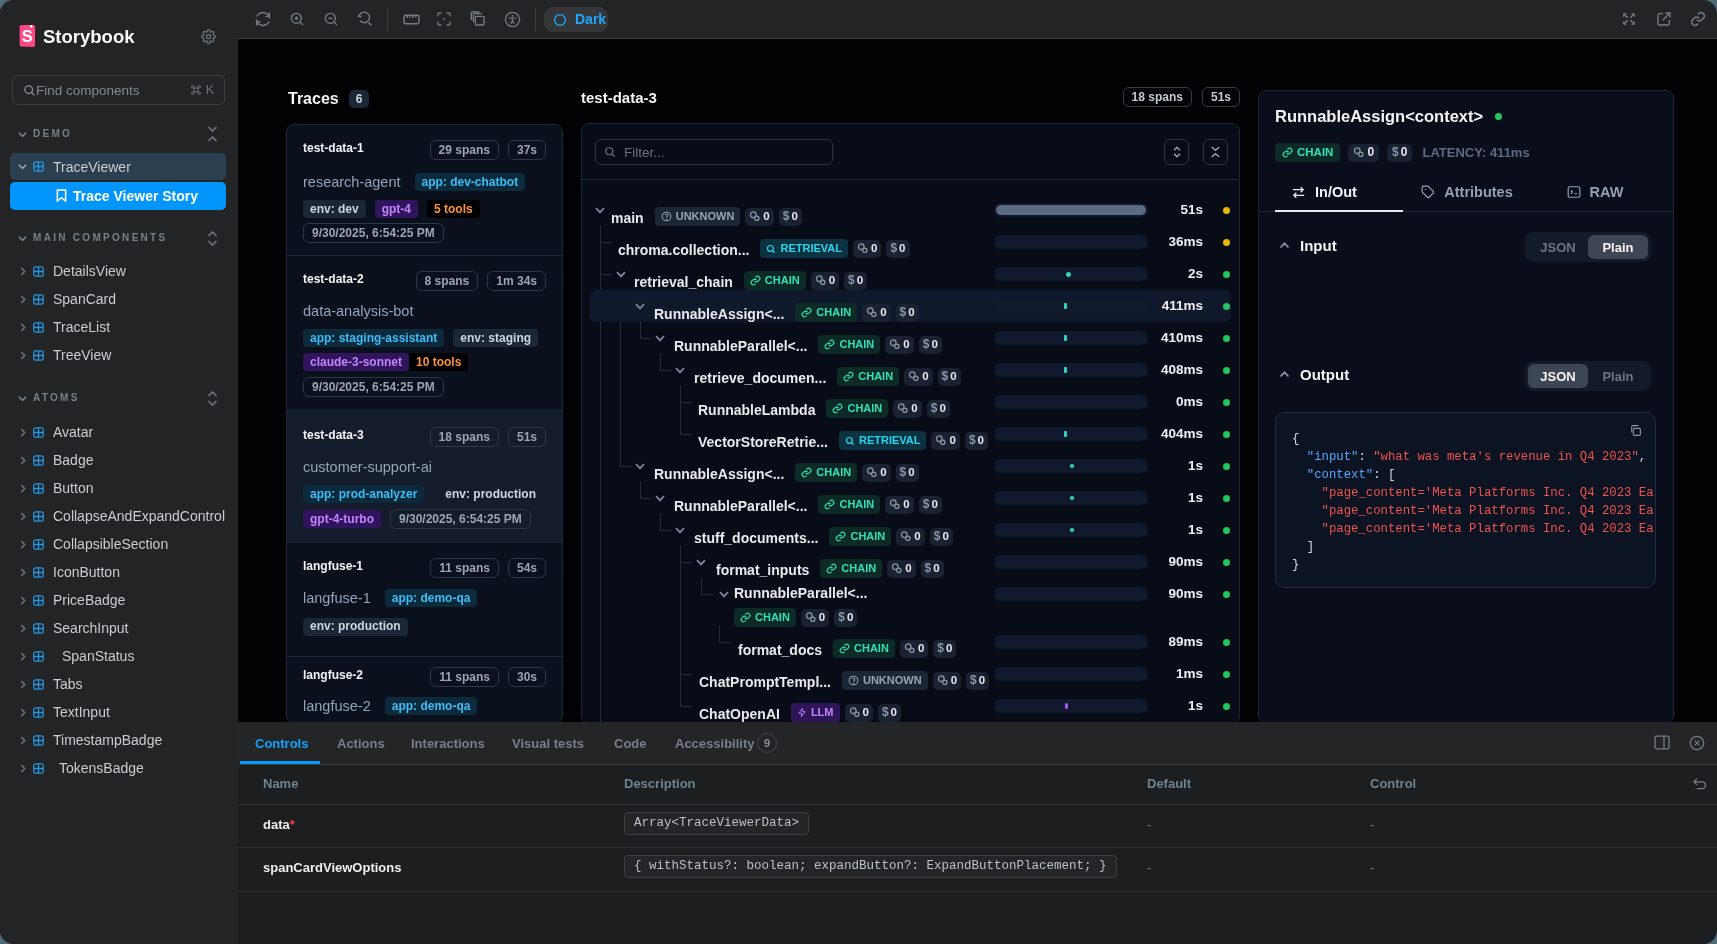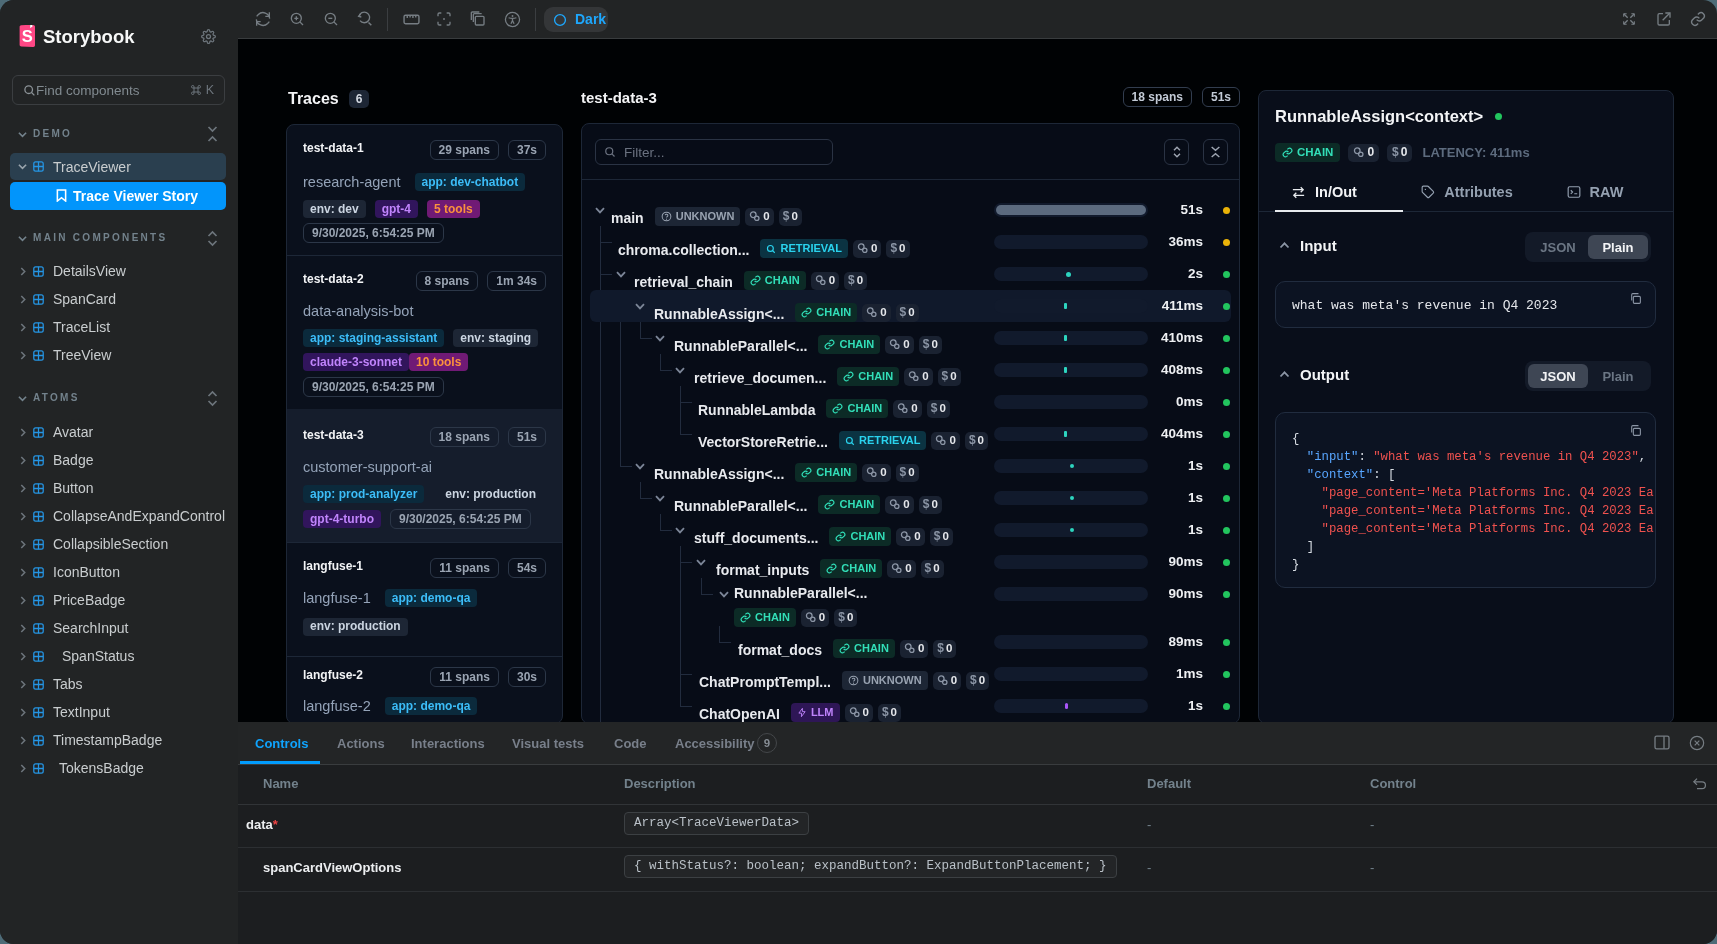--- a/index.html
+++ b/index.html
@@ -16,21 +16,21 @@
 #cv{height:683px;flex:none;background:#000204;position:relative;overflow:hidden;font-family:"Liberation Sans",sans-serif}
 #ap{flex:1;position:relative;background:#1c1e20}
 
 .pnl{position:absolute;border:1px solid #1d2737;border-radius:8px}
 
 .bb{display:inline-flex;align-items:center;border:1px solid #2c3748;border-radius:6px;color:#9aa4b2;font-size:12px;font-weight:600;padding:2px 8px;line-height:14px}
 .tag{display:inline-flex;align-items:center;gap:4px;border-radius:4px;font-size:12px;font-weight:700;padding:2.5px 7px;line-height:13px}
 .t-app{background:#0b2a3c;color:#3cbdf8}
 .t-env{background:#1d2635;color:#cbd5e1;font-weight:600}
 .t-mod{background:#31155c;color:#c084fc}
-.t-tool{background:#701a75;color:#fb923c}
+.t-tool{background:#000000;color:#fb923c}
 .t-chain{background:#0c2b26;color:#32dfb8}
 .t-retr{background:#0b3342;color:#2ad3ee}
 .t-unk{background:#1d2635;color:#99a3b1}
 .t-llm{background:#2e1656;color:#c084fc}
 .pill{display:inline-flex;align-items:center;gap:2px;border-radius:5px;background:#1a2231;color:#e5e7eb;font-size:12.5px;font-weight:700;padding:2.5px 4.5px;line-height:13px}
 .pill .ic{color:#8b95a5}
 
 .trow{position:absolute;left:8px;right:8px;height:32px;display:flex;align-items:flex-end}
 .trow .tag{font-size:11px;padding:3px 6px;gap:4px}
 .trow .pill{font-size:11.5px;padding:2.5px 4px;gap:2px}
@@ -882,29 +882,20 @@
         </div>
 
         <svg style="position:absolute;left:20px;top:151px" width="11" height="7" viewBox="0 0 10 7" fill="none" stroke="#8b95a5" stroke-width="1.8">
             <path d="M1 5.5 L5 1.3 L9 5.5"></path>
           </svg>
         <div style="position:absolute;left:41px;top:146px;color:#f3f4f6;font-size:15px;font-weight:700">Input</div>
         <div style="position:absolute;left:266px;top:141px;width:126px;height:30px;background:#131a28;border-radius:8px;display:flex;padding:3px">
           <span style="flex:1;display:flex;align-items:center;justify-content:center;color:#6b7684;font-size:13px;font-weight:700">JSON</span>
           <span style="flex:1;display:flex;align-items:center;justify-content:center;color:#f3f4f6;font-size:13px;font-weight:700;background:#3e4654;border-radius:6px">Plain</span>
         </div>
-        <div style="position:absolute;left:16px;top:190px;width:381px;height:47px;background:#0c1322;border:1px solid #212c3f;border-radius:10px">
-          <div class="mono" style="position:absolute;left:16px;top:16px;font-size:13px;color:#e5e7eb;white-space:pre">what was meta's revenue in Q4 2023</div>
-          <div style="position:absolute;right:13px;top:10px">
-              <svg width="13" height="13" viewBox="0 0 24 24" fill="none" stroke="#8b95a5" stroke-width="2">
-                <rect x="8" y="8" width="13" height="13" rx="2"></rect>
-                <path d="M5 15.5V5a 2 2 0 0 1 2-2h10.5"></path>
-              </svg>
-            </div>
-        </div>
 
         <svg style="position:absolute;left:20px;top:280px" width="11" height="7" viewBox="0 0 10 7" fill="none" stroke="#8b95a5" stroke-width="1.8">
             <path d="M1 5.5 L5 1.3 L9 5.5"></path>
           </svg>
         <div style="position:absolute;left:41px;top:275px;color:#f3f4f6;font-size:15px;font-weight:700">Output</div>
         <div style="position:absolute;left:266px;top:270px;width:126px;height:30px;background:#131a28;border-radius:8px;display:flex;padding:3px">
           <span style="flex:1;display:flex;align-items:center;justify-content:center;color:#f3f4f6;font-size:13px;font-weight:700;background:#3e4654;border-radius:6px">JSON</span>
           <span style="flex:1;display:flex;align-items:center;justify-content:center;color:#6b7684;font-size:13px;font-weight:700">Plain</span>
         </div>
         <div style="position:absolute;left:16px;top:321px;width:381px;height:176px;background:#0c1322;border:1px solid #212c3f;border-radius:10px;overflow:hidden">
@@ -945,21 +936,21 @@
         </svg>
       <div style="position:absolute;left:25px;top:54px;color:#73828c;font-size:13px;font-weight:700">Name</div>
       <div style="position:absolute;left:386px;top:54px;color:#73828c;font-size:13px;font-weight:700">Description</div>
       <div style="position:absolute;left:909px;top:54px;color:#73828c;font-size:13px;font-weight:700">Default</div>
       <div style="position:absolute;left:1132px;top:54px;color:#73828c;font-size:13px;font-weight:700">Control</div>
       <svg style="position:absolute;left:1454px;top:54px" width="15" height="14" viewBox="0 0 24 22" fill="none" stroke="#767d83" stroke-width="2">
           <path d="M3 9h13a5.5 5.5 0 0 1 0 11H8"></path>
           <path d="M8 4L3 9l5 5"></path>
         </svg>
       <div style="position:absolute;left:0;top:82px;right:0;height:1px;background:#313437"></div>
-      <div style="position:absolute;left:8px;top:95px;color:#eceef0;font-size:13px;font-weight:700">data<span style="color:#ef4444">*</span></div>
+      <div style="position:absolute;left:25px;top:95px;color:#eceef0;font-size:13px;font-weight:700">data<span style="color:#ef4444">*</span></div>
       <div style="position:absolute;left:386px;top:90px"><span class="chip">Array&lt;TraceViewerData&gt;</span></div>
       <div style="position:absolute;left:909px;top:95px;color:#73828c;font-size:13px">-</div>
       <div style="position:absolute;left:1132px;top:95px;color:#73828c;font-size:13px">-</div>
       <div style="position:absolute;left:0;top:125px;right:0;height:1px;background:#2c2f32"></div>
       <div style="position:absolute;left:25px;top:138px;color:#eceef0;font-size:13px;font-weight:700">spanCardViewOptions</div>
       <div style="position:absolute;left:386px;top:133px"><span class="chip">{ withStatus?: boolean; expandButton?: ExpandButtonPlacement; }</span></div>
       <div style="position:absolute;left:909px;top:138px;color:#73828c;font-size:13px">-</div>
       <div style="position:absolute;left:1132px;top:138px;color:#73828c;font-size:13px">-</div>
       <div style="position:absolute;left:0;top:169px;right:0;height:1px;background:#2c2f32"></div>
     </div>

